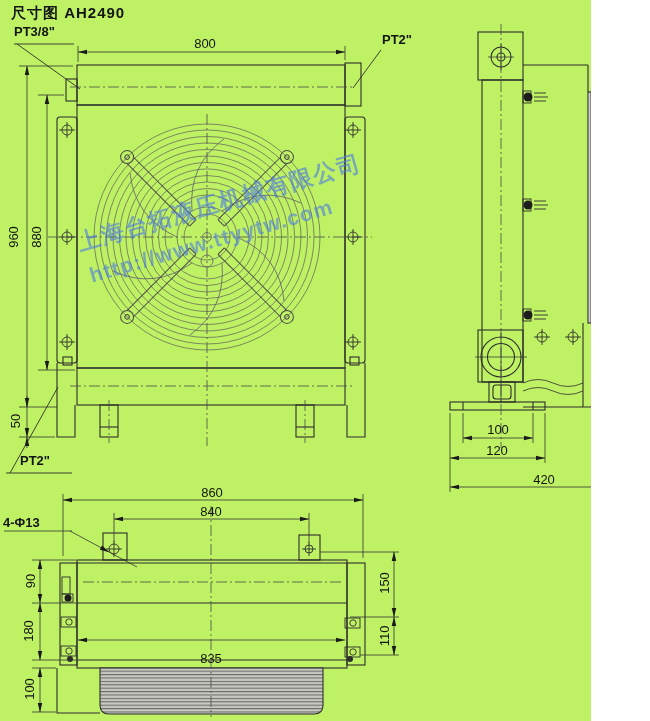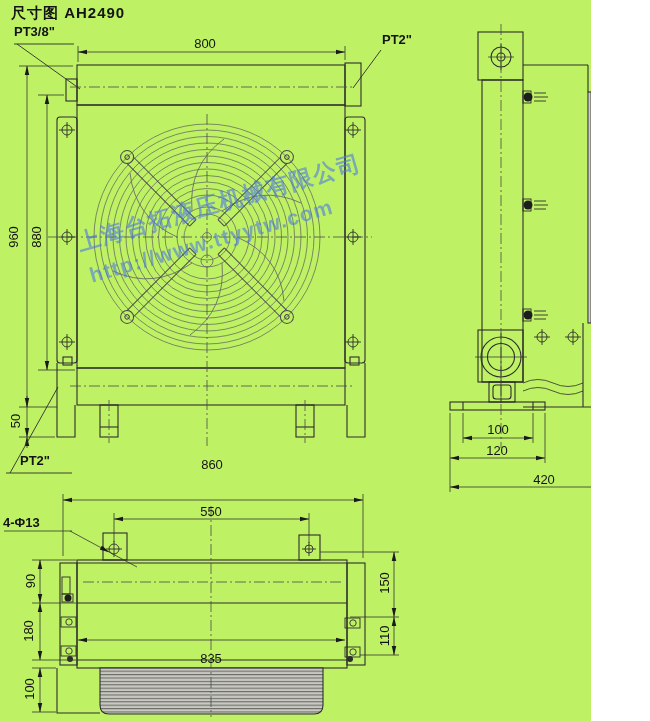--- a/index.html
+++ b/index.html
@@ -315,22 +315,22 @@
 
 <span class="lbl c" style="left:205px;top:43px">800</span>
 <span class="lbl r" style="left:13px;top:237px">960</span>
 <span class="lbl r" style="left:36px;top:237px">880</span>
 <span class="lbl r" style="left:15px;top:421px">50</span>
 
 <span class="lbl c" style="left:498px;top:429px">100</span>
 <span class="lbl c" style="left:497px;top:450px">120</span>
 <span class="lbl c" style="left:544px;top:479px">420</span>
 
-<span class="lbl c" style="left:212px;top:464px">860</span>
-<span class="lbl c" style="left:211px;top:511px">550</span>
+<span class="lbl c" style="left:212px;top:492px">860</span>
+<span class="lbl c" style="left:211px;top:511px">840</span>
 <span class="lbl b" style="left:3px;top:516px">4-Φ13</span>
 <span class="lbl r" style="left:30px;top:581px">90</span>
 <span class="lbl r" style="left:28px;top:631px">180</span>
 <span class="lbl r" style="left:29px;top:689px">100</span>
 <span class="lbl c" style="left:211px;top:658px">835</span>
 <span class="lbl r" style="left:384px;top:583px">150</span>
 <span class="lbl r" style="left:384px;top:636px">110</span>
 
 <span class="wm wm1" style="left:78px;top:228px;transform:rotate(-16deg)">上海台拓液压机械有限公司</span>
 <span class="wm wm2" style="left:90px;top:264px;transform:rotate(-16deg)">http://www.ttyytw.com</span>

